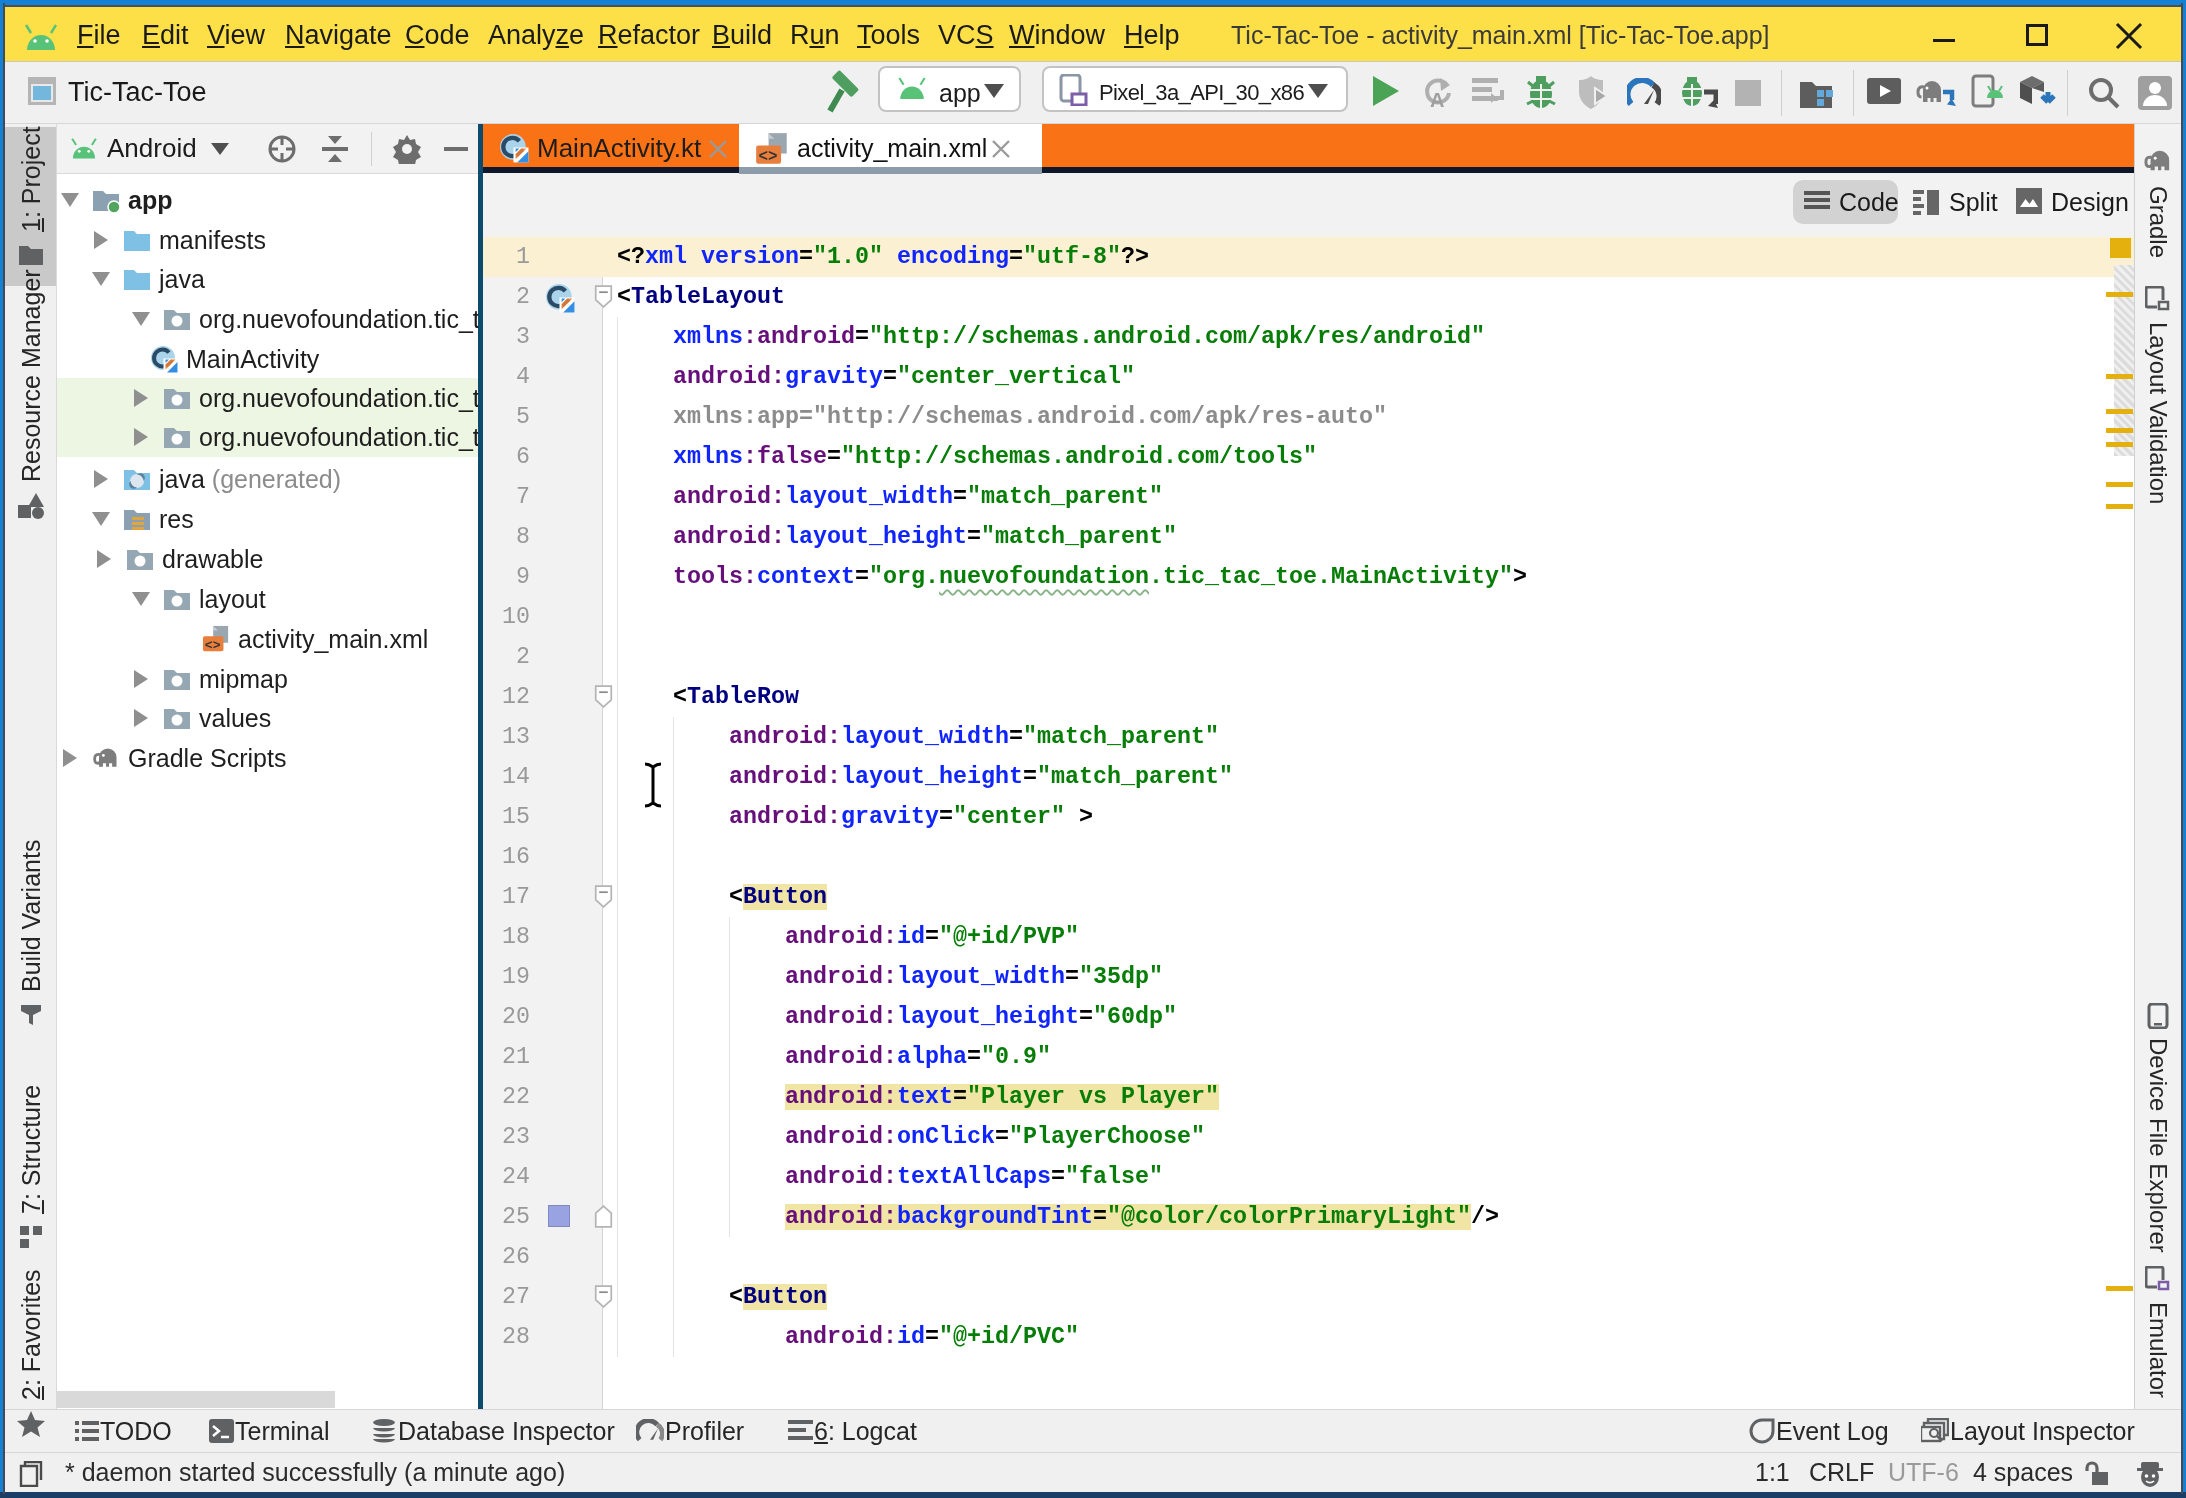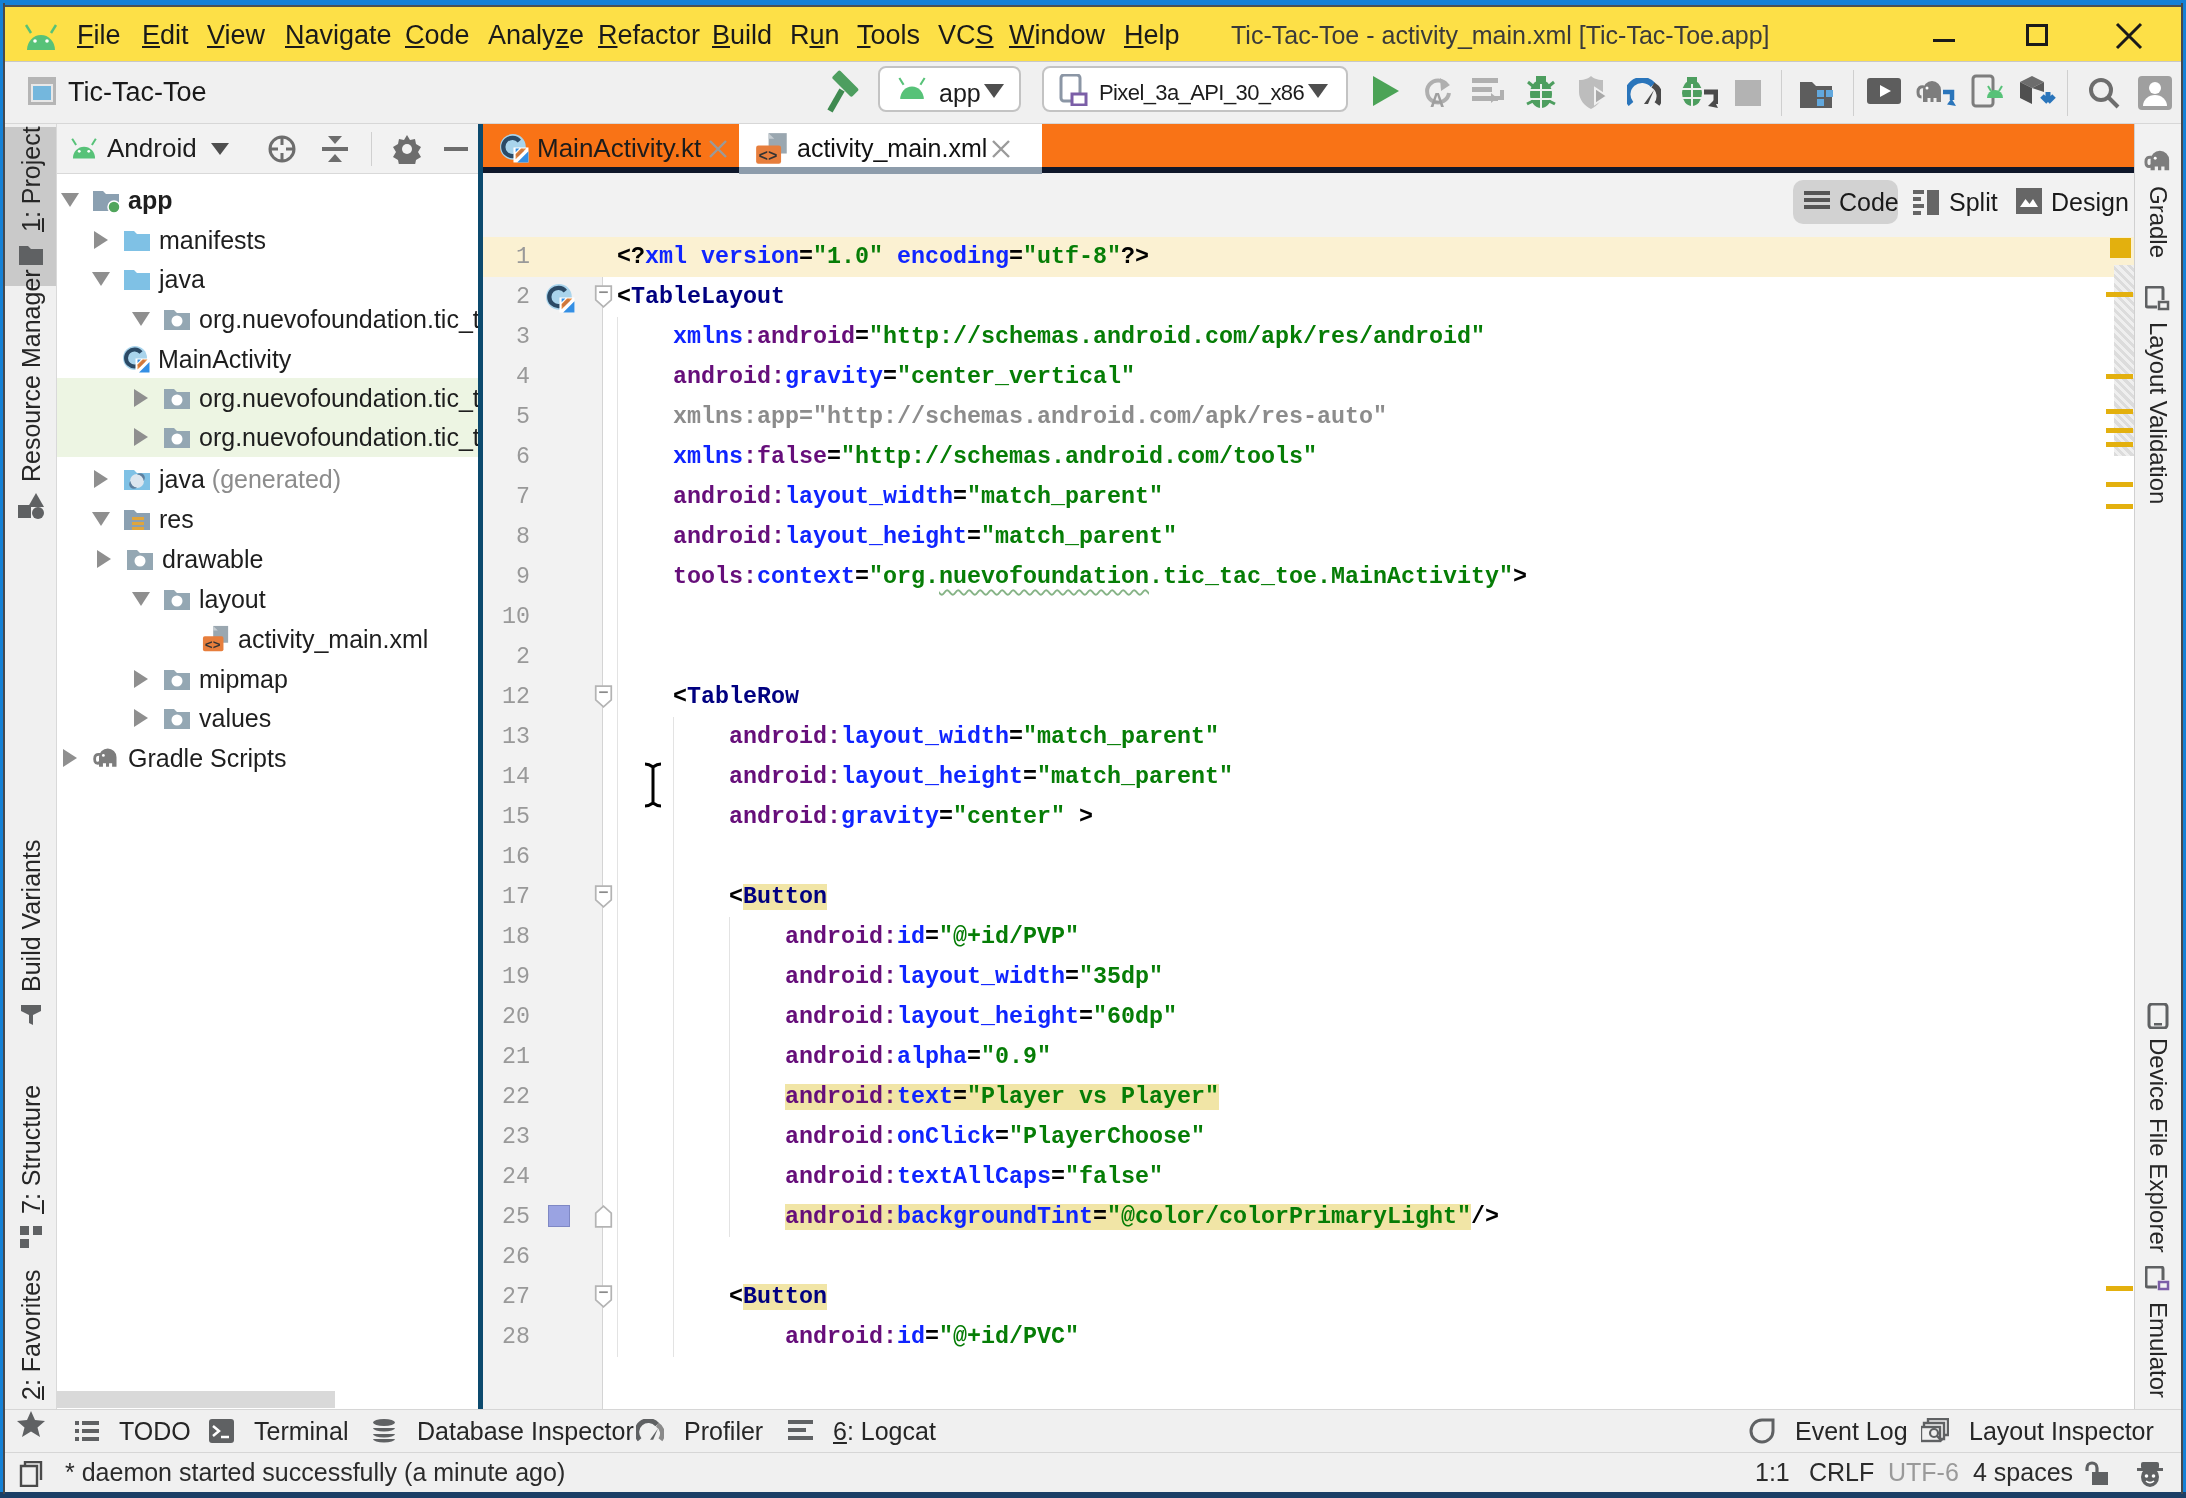--- a/index.html
+++ b/index.html
@@ -39,21 +39,21 @@
 .str{color:#067d06}
 .gray{color:#8c8c8c;font-weight:bold}
 .hl{background:#f1e5a6}
 .wavy{text-decoration:underline;text-decoration-style:wavy;text-decoration-color:#86b386;text-decoration-thickness:2px;text-underline-offset:6px}
 .cream{position:absolute;left:0;right:0;top:0;height:40px;background:#fbf1d2}
 
 #rstripe{position:absolute;right:5px;top:124px;width:47px;bottom:89px;background:#f2f2f2;border-left:1px solid #d0d0d0}
 
 #toolwin{position:absolute;left:5px;right:5px;bottom:46px;height:43px;background:#f0f0f0;border-top:1px solid #d6d6d6;font-size:25px;color:#262626}
 #statusbar{position:absolute;left:5px;right:5px;bottom:6px;height:40px;background:#f0f0f0;border-top:1px solid #d6d6d6;font-size:25px;color:#2b2b2b}
-.bb-item{position:absolute;display:flex;align-items:center;height:42px;gap:20px}
+.bb-item{position:absolute;display:flex;align-items:center;height:42px;gap:1px}
 
 .wb{position:absolute;background:#1581d6;z-index:99}
 </style>
 </head>
 <body>
 
 <div class="wb" style="left:0;top:0;right:0;height:5px"></div>
 <div class="wb" style="left:0;top:0;width:5px;bottom:0"></div>
 <div class="wb" style="right:0;top:0;width:5px;bottom:0"></div>
 <div class="wb" style="left:0;bottom:0;right:0;height:6px;background:#1b3e66"></div>
@@ -296,21 +296,21 @@
     <div class="trow" style="top:175px;padding-left:73px">
       <div class="arrbox">
           <div class="arr-d"></div>
         </div>
       <svg class="ic" width="28" height="28" viewBox="0 0 28 28">
           <path d="M1 5 h10 l3 3 h13 v17 h-26 Z" fill="#94a7b3"></path>
           <circle cx="14" cy="16" r="5.5" fill="#fff"></circle>
         </svg>
       <span>org.nuevofoundation.tic_ta</span>
     </div>
-    <div class="trow" style="top:215px;padding-left:65px">
+    <div class="trow" style="top:215px;padding-left:93px">
       <svg class="ic" width="28" height="28" viewBox="0 0 28 28">
           <circle cx="13" cy="13" r="12" fill="#a9d4ec"></circle>
           <path d="M19 7.5 A8.5 8.5 0 1 0 19 18.5" fill="none" stroke="#2b4a66" stroke-width="4"></path>
           <rect x="13.5" y="13.5" width="14" height="14" fill="#fff"></rect>
           <path d="M15.5 24.5 L25.5 14.5 H20.5 L15.5 19.5 Z" fill="#e98a3e"></path>
           <path d="M17 27.5 H27.5 V17 Z" fill="#348fe4"></path>
           <path d="M15.5 14.5 H19 L15.5 18 Z" fill="#348fe4"></path>
           <path d="M15.5 20.5 L21.5 14.5 l2 2 L17.5 22.5 Z" fill="#c2703e" opacity="0.7"></path>
         </svg>
       <span>MainActivity</span>

